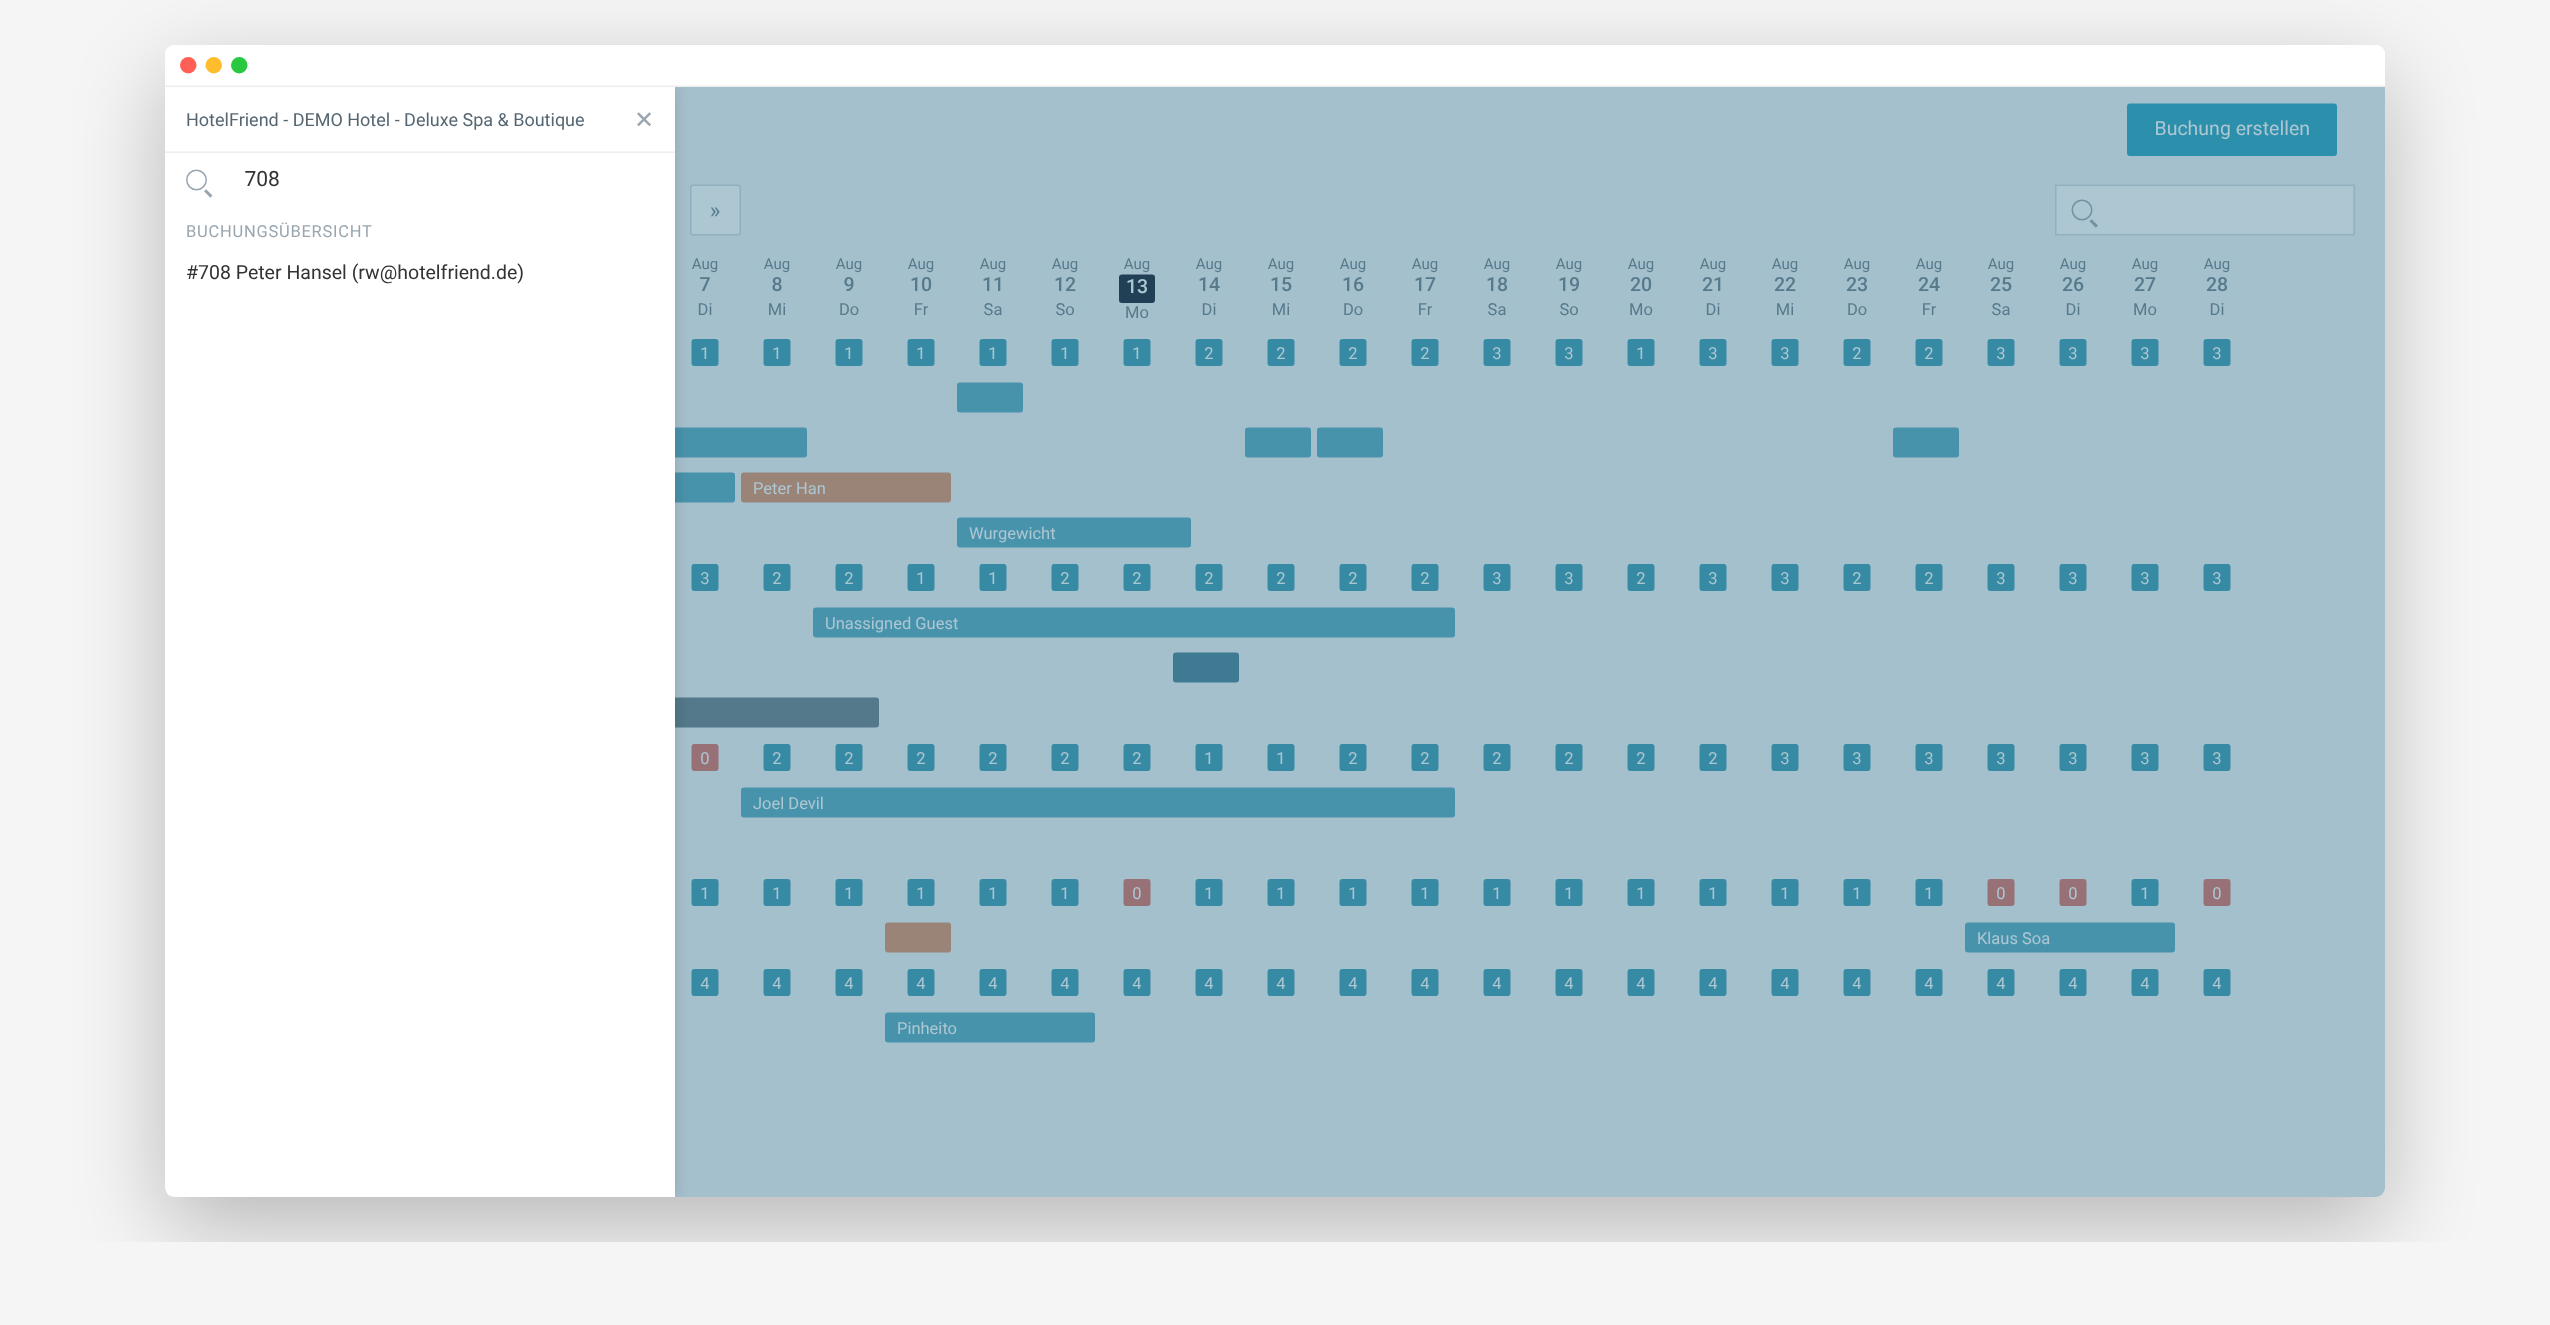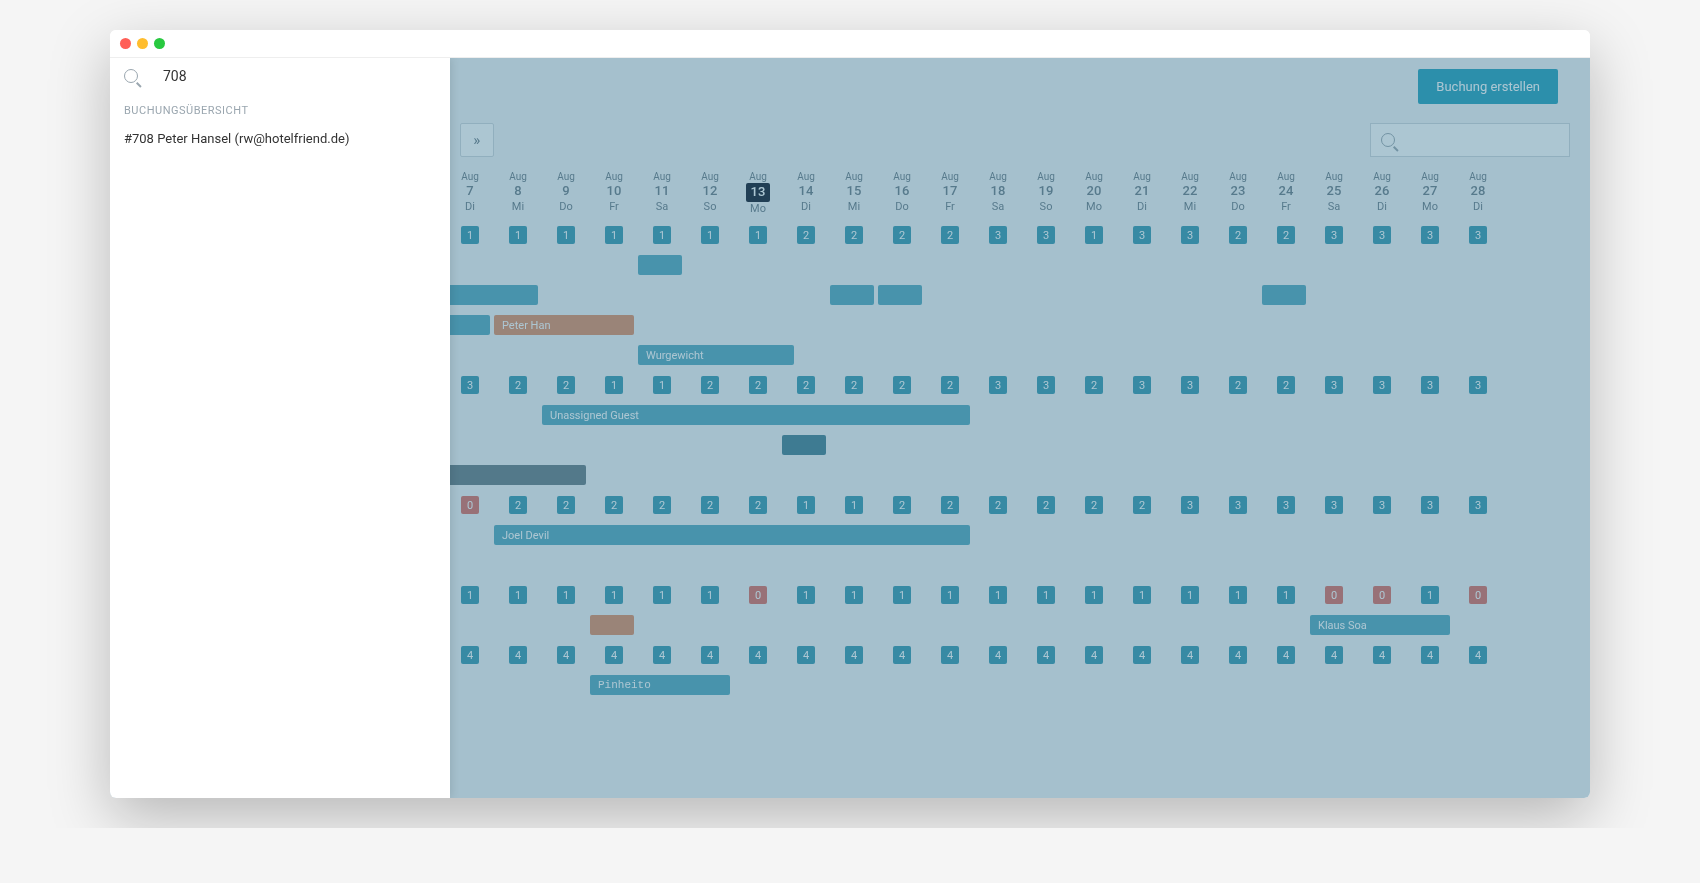--- a/index.html
+++ b/index.html
@@ -711,27 +711,31 @@
               <div class="cnt">4</div>
             </div>
             <div class="chip">
               <div class="cnt">4</div>
             </div>
             <div class="chip">
               <div class="cnt">4</div>
             </div>
           </div>
           <div class="bar-row">
-            <div class="bar blue" style="left: 480px; width: 140px; font-family: Liberation Mono, monospace;">Pinheito</div>
+            <div class="bar blue" style="left: 480px; width: 140px;">Pinheito</div>
           </div>
         </div>
     </div>
     <div class="planner-overlay"></div>
 
     <div class="side-panel">
+      <div class="sp-header">
+        <span>HotelFriend - DEMO Hotel - Deluxe Spa &amp; Boutique</span>
+        <span class="sp-close">✕</span>
+      </div>
       <div class="sp-search">
         <span class="mag"></span>
         <input type="text" value="708" style="">
       </div>
       <div class="sp-sec">BUCHUNGSÜBERSICHT</div>
       <div class="sp-item">#708 Peter Hansel (rw@hotelfriend.de)</div>
     </div>
 
   </div>
 </div>

